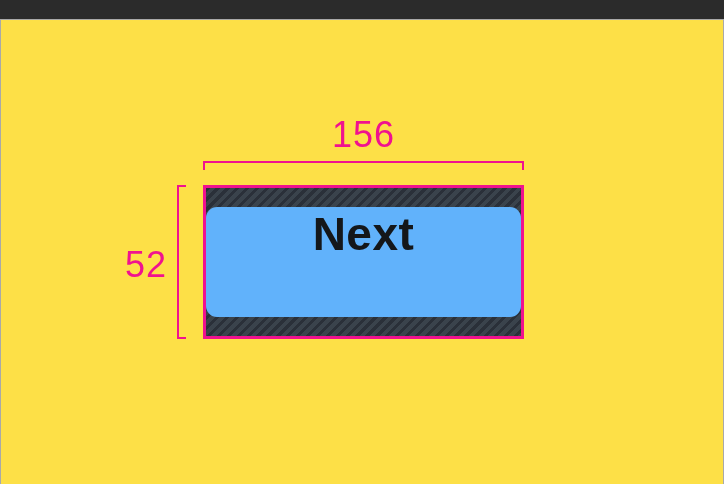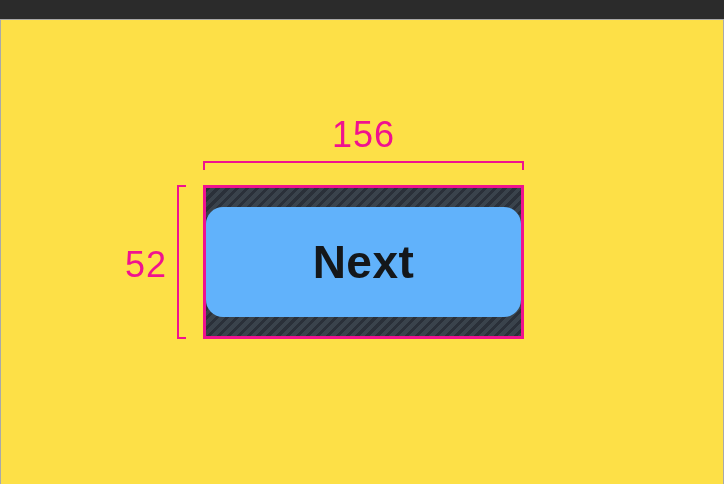--- a/index.html
+++ b/index.html
@@ -87,23 +87,22 @@
     );
     display: flex;
     align-items: center;
     justify-content: center;
   }
   .next-button {
     width: 100%;
     height: 110px;
     background: var(--blue);
     border: none;
-    border-radius: 17px;
+    border-radius: 11px;
     display: flex;
-    align-items: center;
     justify-content: center;
     cursor: pointer;
     font-family: "Liberation Sans", sans-serif;
   }
   .next-button .btn-label {
     color: var(--text-dark);
     font-size: 46px;
     font-weight: 600;
     letter-spacing: 0.5px;
   }

